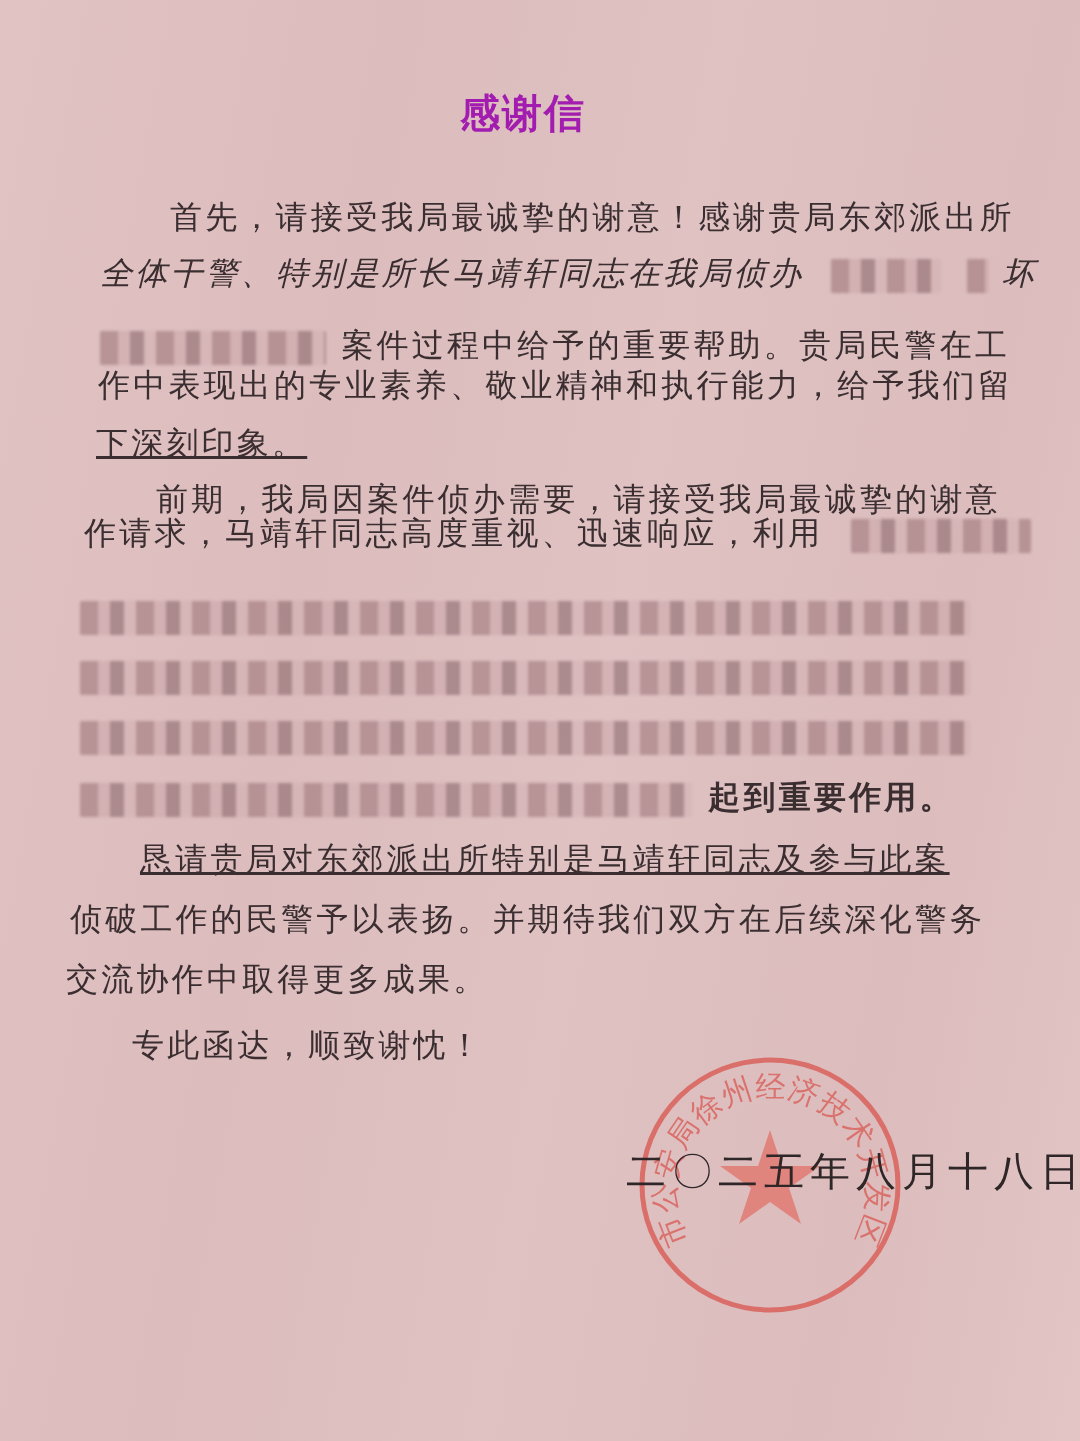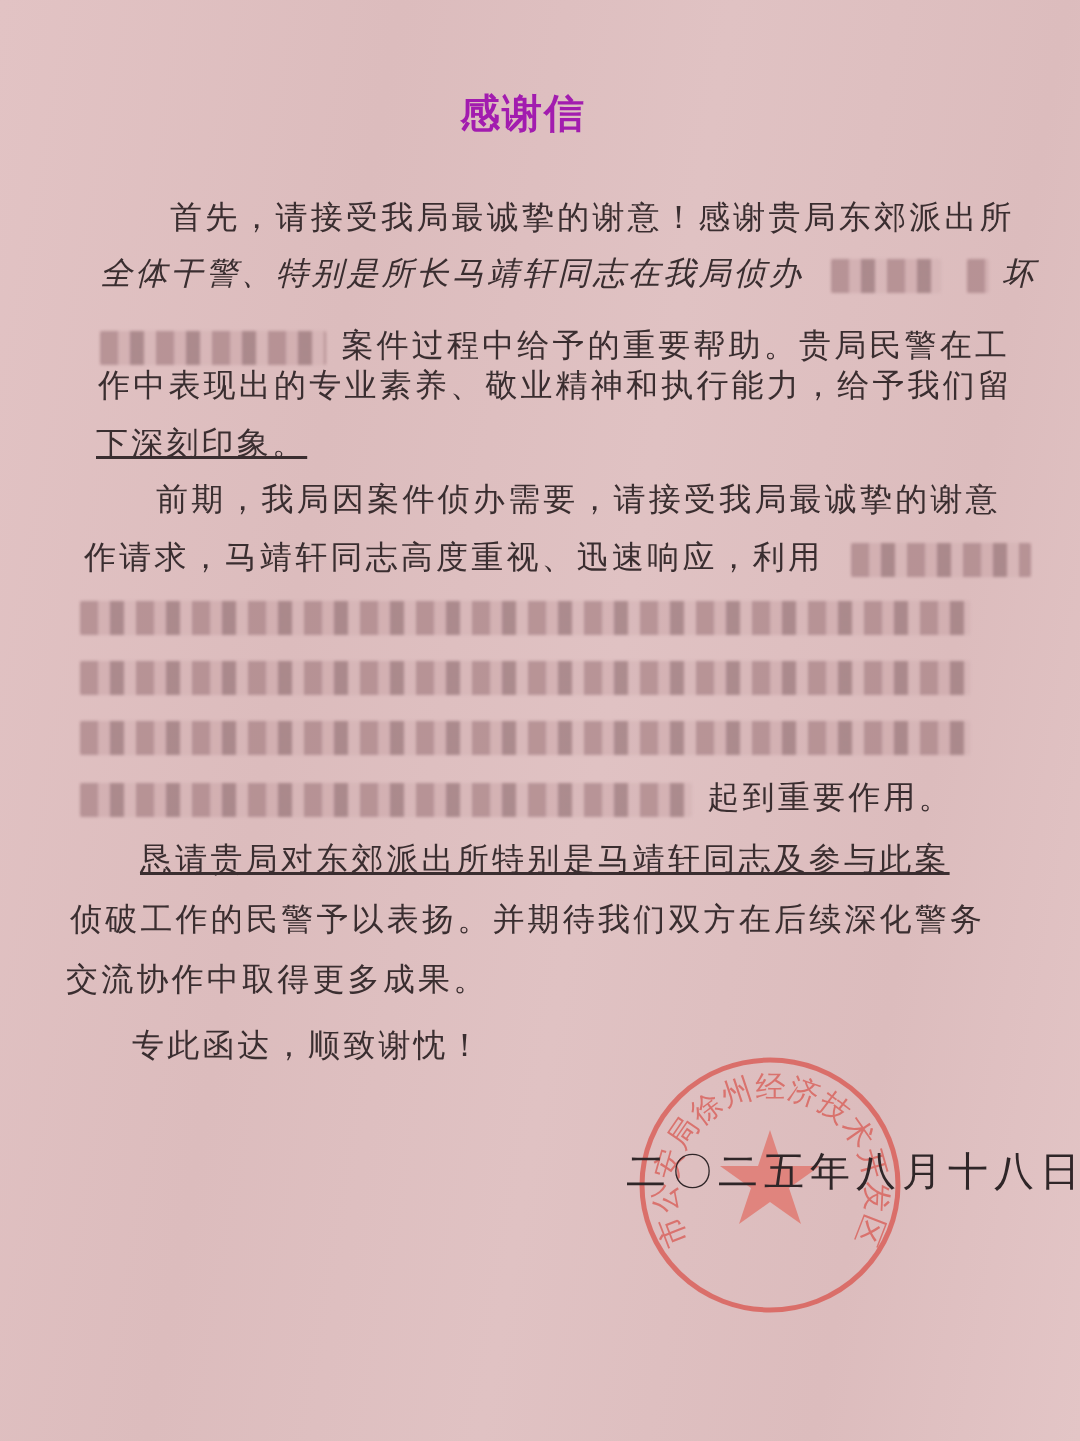--- a/index.html
+++ b/index.html
@@ -48,34 +48,34 @@
     <span>坏</span>
   </div>
   <div class="line" style="left:100px; top:308px;margin-top:16px;">
     <span class="blur" style="width:226px; margin-right:2px;"></span>
     <span>案件过程中给予的重要帮助。贵局民警在工</span>
   </div>
   <div class="line" style="left:98px; top:364px;">作中表现出的专业素养、敬业精神和执行能力，给予我们留</div>
   <div class="line" style="left:96px; top:422px;text-decoration:underline;">下深刻印象。</div>
 
   <div class="line" style="left:156px; top:478px;">前期，我局因案件侦办需要，请接受我局最诚挚的谢意</div>
-  <div class="line" style="left:84px; top:536px;">
+  <div class="line" style="left:84px; top:512px;">
     <span>作请求，马靖轩同志高度重视、迅速响应，利用</span>
     <span class="blur" style="width:180px; margin-left:14px;"></span>
   </div>
   <div class="line" style="left:80px; top:596px;">
     <span class="blur" style="width:890px;"></span>
   </div>
   <div class="line" style="left:80px; top:656px;">
     <span class="blur" style="width:890px;"></span>
   </div>
   <div class="line" style="left:80px; top:716px;">
     <span class="blur" style="width:890px;"></span>
   </div>
-  <div class="line" style="left:80px; top:776px;">
+  <div class="line" style="left:80px; top:776px;font-weight:bold;">
     <span class="blur" style="width:612px; margin-right:2px;"></span>
     <span>起到重要作用。</span>
   </div>
 
   <div class="line" style="left:140px; top:838px;text-decoration:underline;">恳请贵局对东郊派出所特别是马靖轩同志及参与此案</div>
   <div class="line" style="left:70px; top:898px;">侦破工作的民警予以表扬。并期待我们双方在后续深化警务</div>
   <div class="line" style="left:66px; top:958px;">交流协作中取得更多成果。</div>
 
   <div class="line" style="left:132px; top:1024px;">专此函达，顺致谢忱！</div>
 

